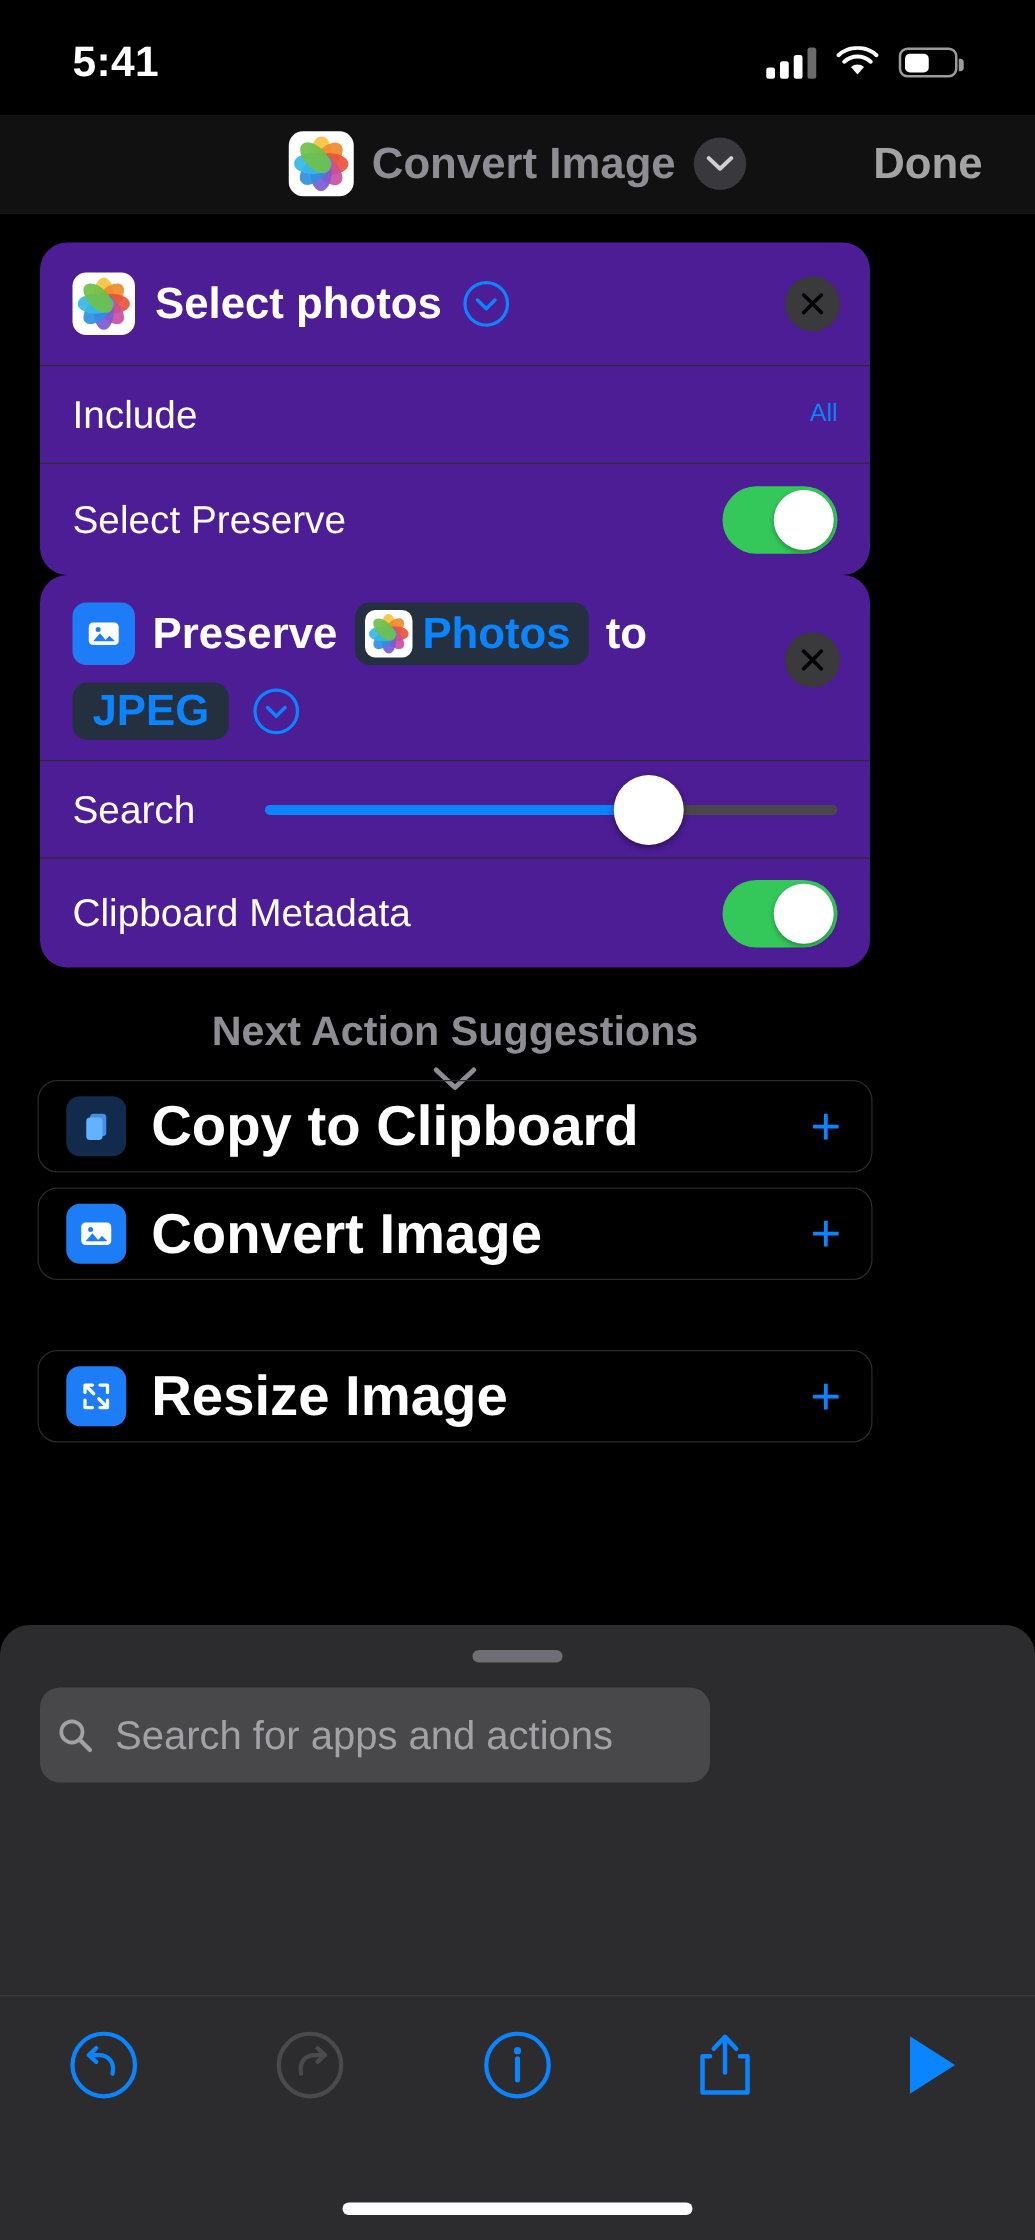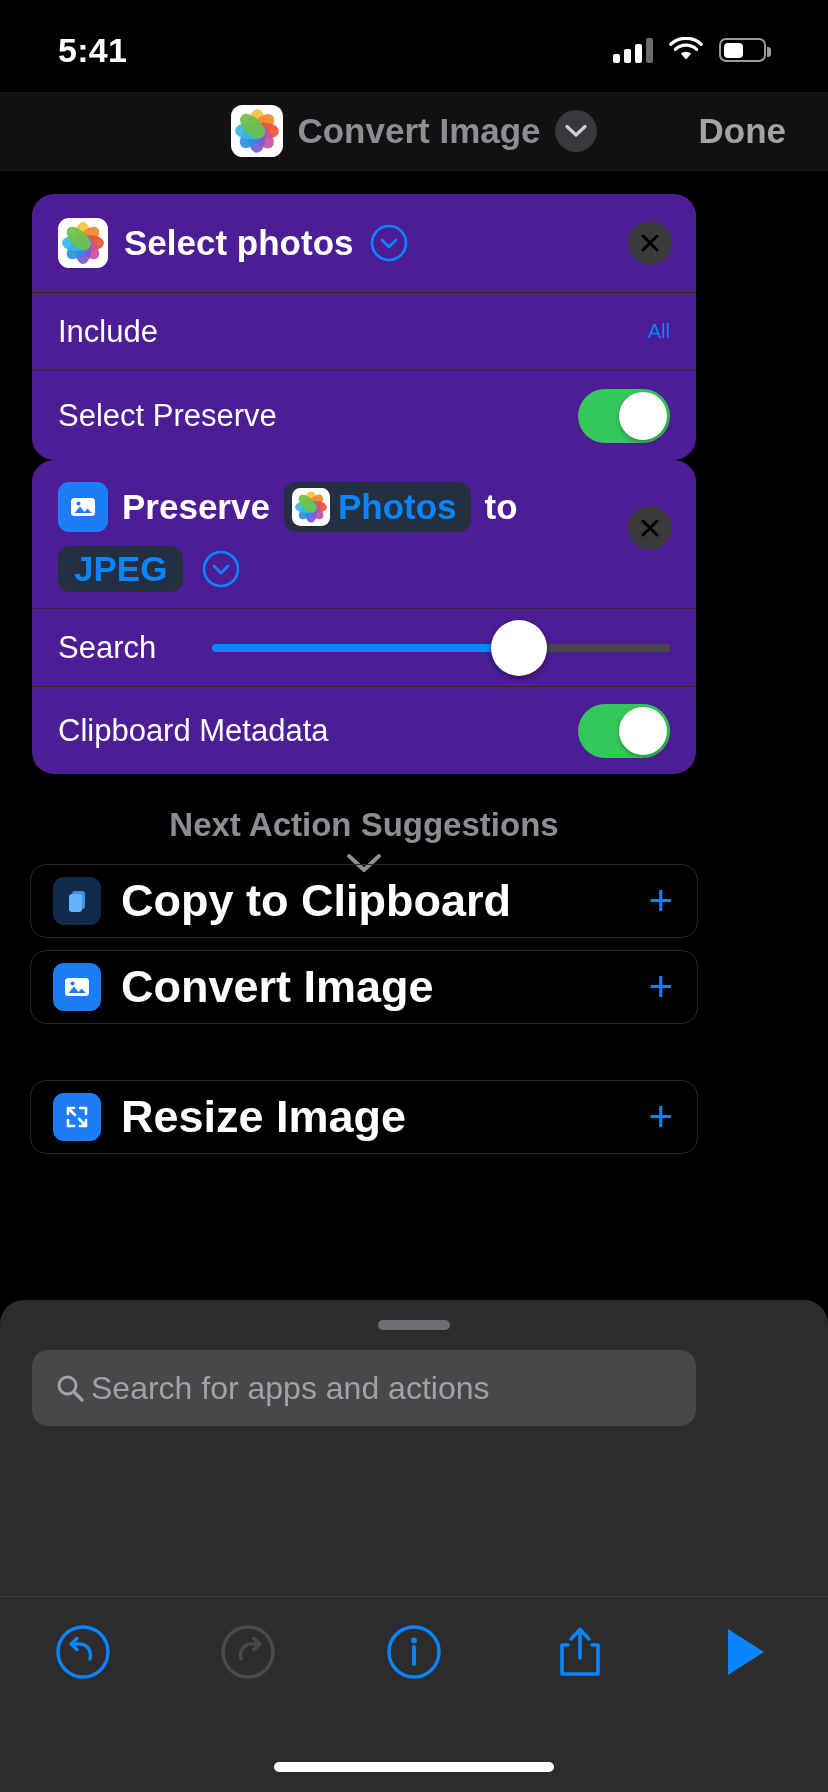--- a/index.html
+++ b/index.html
@@ -134,22 +134,22 @@
 
   
   .sheet{
     position:absolute; left:0; bottom:0; width:828px; height:492px;
     background:linear-gradient(#2c2c2e,#2c2c2e);
     border-radius:24px 24px 0 0;
   }
   .grabber{ position:absolute; top:20px; left:50%; transform:translateX(-50%);
     width:72px;height:10px;border-radius:5px;background:#6e6e73;}
   .searchbar{
-    position:absolute; top:50px; left:32px; width:664px; height:76px;
-    background:#48484a; border-radius:16px; display:flex; align-items:center; padding:0 22px; gap:5px;
+    position:absolute; top:50px; left:32px; width:536px; height:76px;
+    background:#48484a; border-radius:16px; display:flex; align-items:center; padding:0 12px; gap:16px;
   }
   .search-ph{ color:#a1a1a6; font-size:32px;}
   .toolbar{
     position:absolute; bottom:86px; left:0; width:828px; height:110px;
     display:flex; align-items:center; justify-content:space-around;
     border-top:1px solid #3a3a3c;
   }
   .home-indicator{
     position:absolute; bottom:20px; left:50%; transform:translateX(-50%);
     width:280px;height:10px;border-radius:5px;background:#fff;

